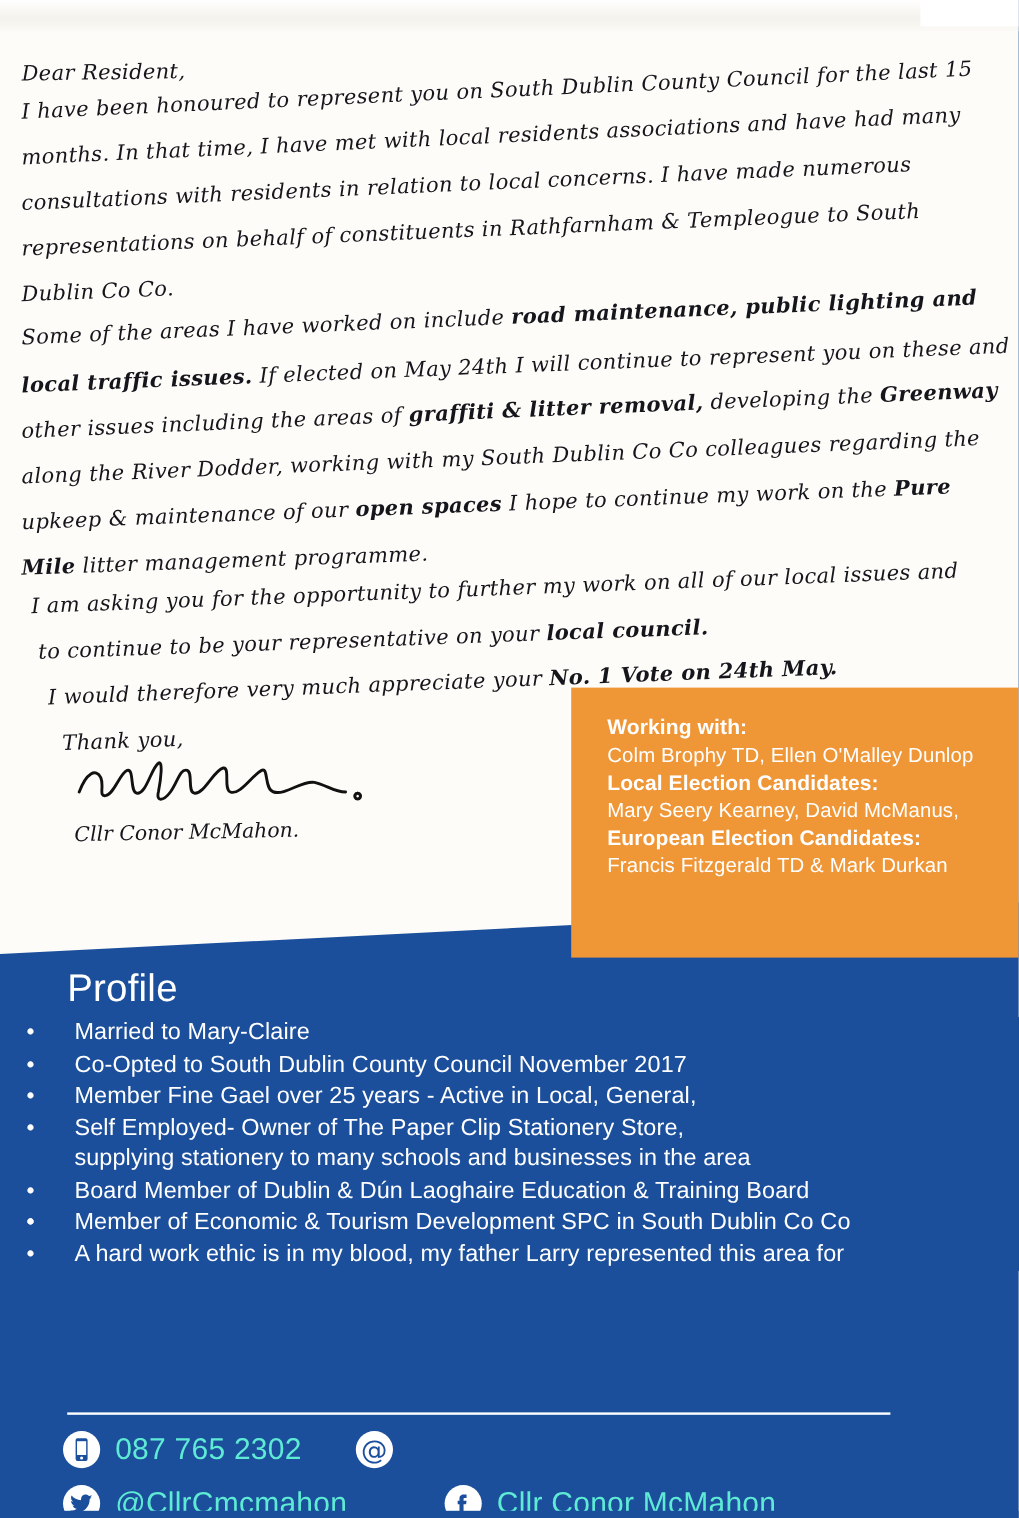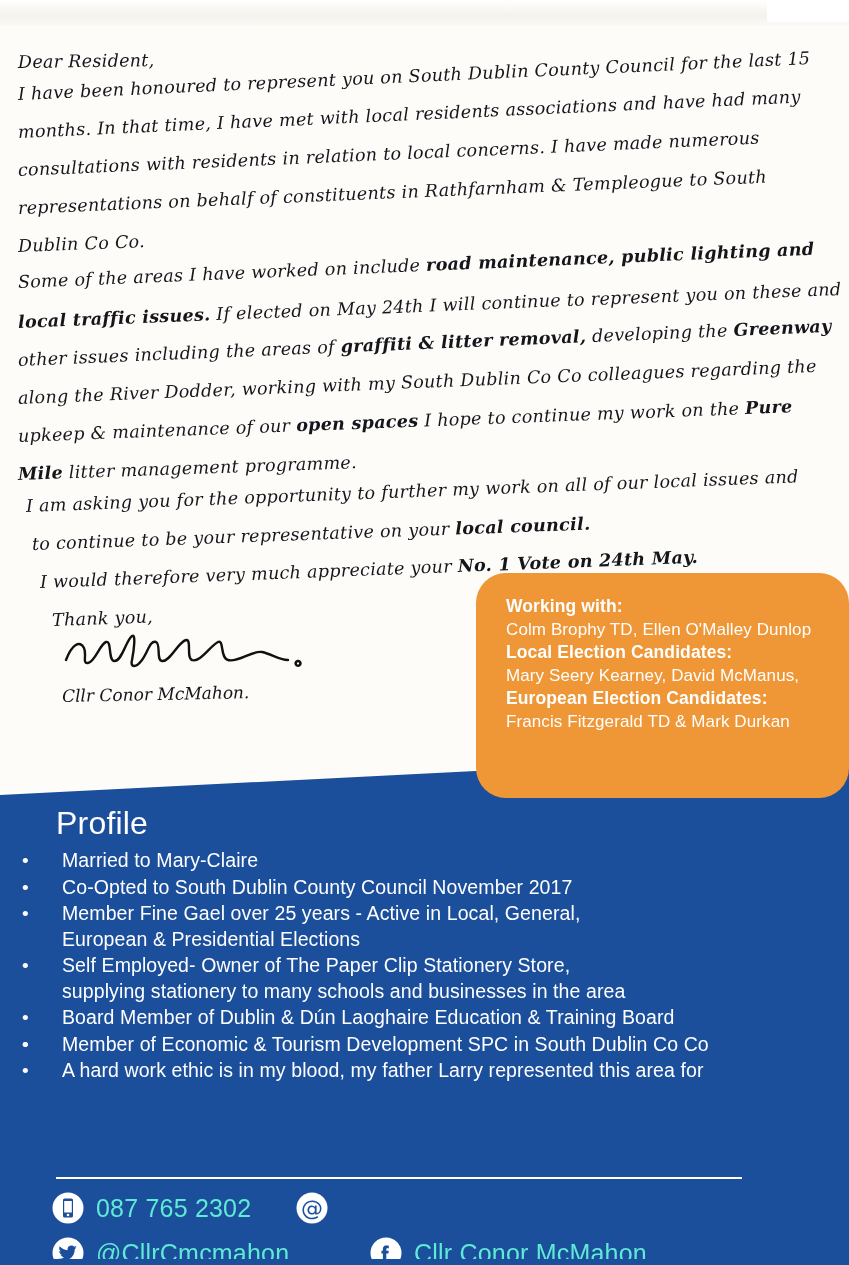--- a/index.html
+++ b/index.html
@@ -88,21 +88,20 @@
   .orange-box {
     position: absolute;
     left: 476px;
     top: 573px;
     width: 373px;
     height: 225px;
     background: #ef9637;
     padding: 22px 18px 0 30px;
     color: #ffffff;
     font-family: "Liberation Sans", sans-serif;
-    border-radius: 30px;
   }
   .ob-head {
     font-size: 17.5px;
     font-weight: 700;
     line-height: 23px;
     letter-spacing: 0.1px;
   }
   .ob-sub {
     font-size: 17px;
     font-weight: 400;
@@ -270,21 +269,20 @@
         <span class="dot">•</span>
         <span>Married to Mary-Claire</span>
       </li>
       <li>
         <span class="dot">•</span>
         <span>Co-Opted to South Dublin County Council November 2017</span>
       </li>
       <li>
         <span class="dot">•</span>
         <span>Member Fine Gael over 25 years - Active in Local, General,</span>
-        <span class="l2">European &amp; Presidential Elections</span>
       </li>
       <li>
         <span class="dot">•</span>
         <span>Self Employed- Owner of The Paper Clip Stationery Store,</span>
         <span class="l2">supplying stationery to many schools and businesses in the area</span>
       </li>
       <li>
         <span class="dot">•</span>
         <span>Board Member of Dublin &amp; Dún Laoghaire Education &amp; Training Board</span>
       </li>

